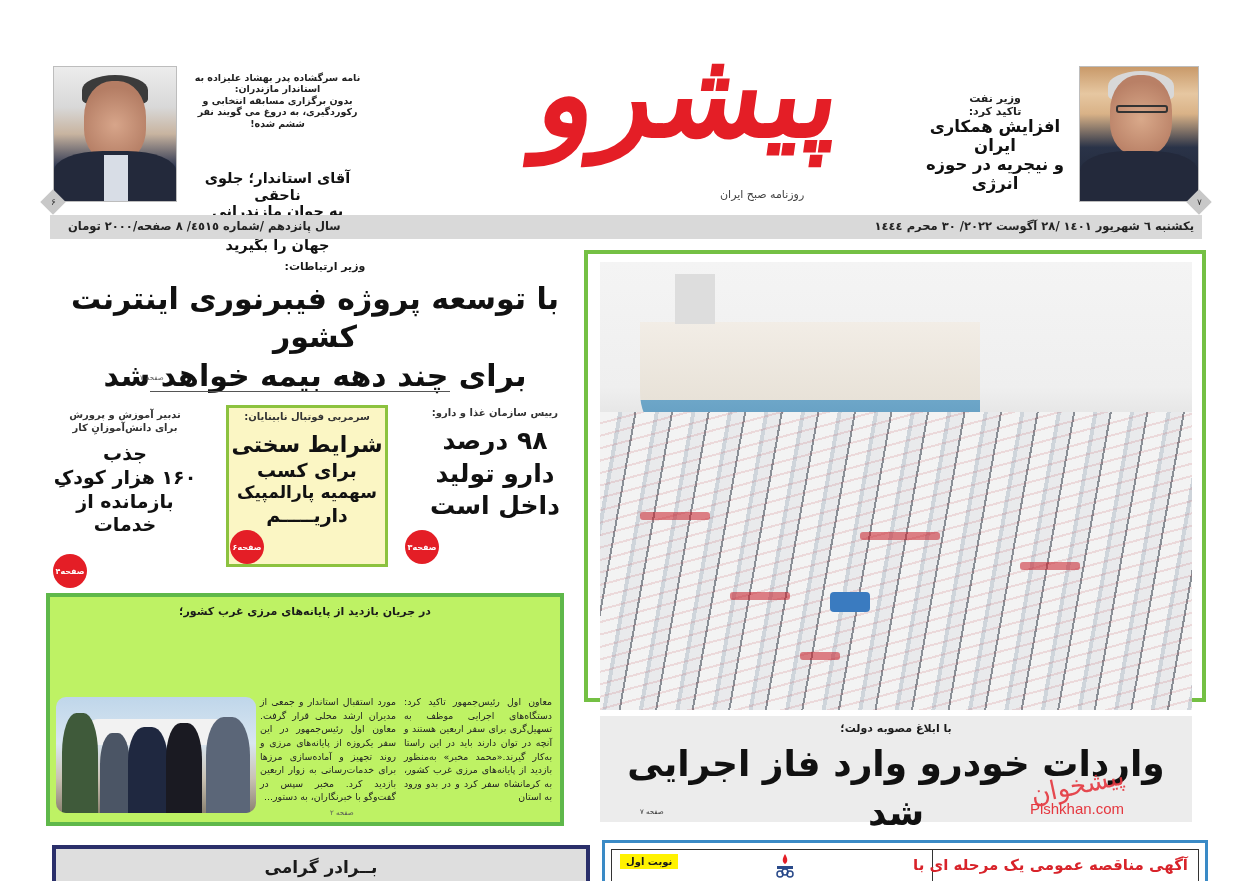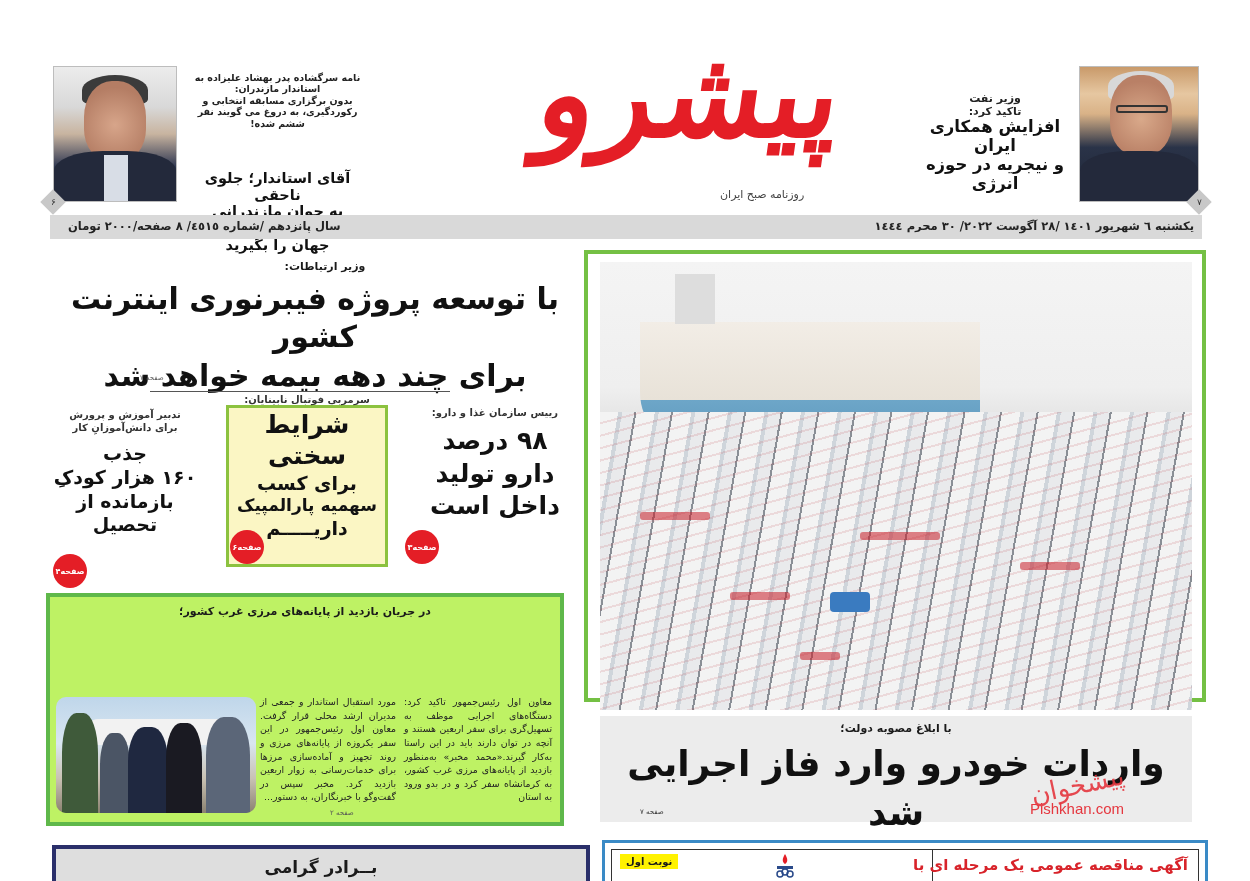--- a/index.html
+++ b/index.html
@@ -163,36 +163,36 @@
 
 <div class="story" style="left:420px; top:406px; width:150px;">
   <div class="kicker">رییس سازمان غذا و دارو:</div>
   <div class="title" style="font-size:25px; margin-top:6px; line-height:1.3;">۹۸ درصد</div>
   <div class="title" style="font-size:25px; line-height:1.3;">دارو تولید</div>
   <div class="title" style="font-size:25px; line-height:1.3;">داخل است</div>
 </div>
 <div class="badge" style="left:405px; top:530px;">صفحه۳</div>
 
 <div class="boxed-yellow"></div>
-<div class="story" style="left:229px; top:393px; width:156px;">
+<div class="story" style="left:229px; top:410px; width:156px;">
   <div class="kicker">سرمربی فوتبال نابینایان:</div>
-  <div class="title" style="font-size:25px; margin-top:3px;">شرایط سختی</div>
+  <div class="title" style="font-size:22px; margin-top:8px;">شرایط سختی</div>
   <div class="title" style="font-size:19px;">برای کسب</div>
   <div class="title" style="font-size:17px;">سهمیه پارالمپیک</div>
   <div class="title" style="font-size:19px;">داریـــــم</div>
 </div>
 <div class="badge" style="left:230px; top:530px;">صفحه۶</div>
 
 <div class="story" style="left:50px; top:408px; width:150px;">
   <div class="kicker">تدبیر آموزش و پرورش</div>
   <div class="kicker">برای دانش‌آموزانِ کار</div>
   <div class="title" style="font-size:19px; margin-top:8px;">جذب</div>
   <div class="title" style="font-size:19px;">۱۶۰ هزار کودکِ</div>
   <div class="title" style="font-size:19px;">بازمانده از</div>
-  <div class="title" style="font-size:19px;">تحصیل</div>
+  <div class="title" style="font-size:19px;">خدمات</div>
 </div>
 <div class="badge" style="left:53px; top:554px;">صفحه۴</div>
 
 <div class="mbox">
   <div class="kicker">در جریان بازدید از پایانه‌های مرزی غرب کشور؛</div>
   <div class="col col1">معاون اول رئیس‌جمهور تاکید کرد: دستگاه‌های اجرایی موظف به تسهیل‌گری برای سفر اربعین هستند و آنچه در توان دارند باید در این راستا به‌کار گیرند.«محمد مخبر» به‌منظور بازدید از پایانه‌های مرزی غرب کشور، به کرمانشاه سفر کرد و در بدو ورود به استان</div>
   <div class="col col2">مورد استقبال استاندار و جمعی از مدیران ارشد محلی قرار گرفت. معاون اول رئیس‌جمهور در این سفر یکروزه از پایانه‌های مرزی و روند تجهیز و آماده‌سازی مرزها برای خدمات‌رسانی به زوار اربعین بازدید کرد. مخبر سپس در گفت‌وگو با خبرنگاران، به دستور...</div>
   <div class="pgref">صفحه ۲</div>
   <div class="photo2">
     <div style="position:absolute; left:30px; top:22px; width:150px; height:26px; background:#f2f2f2; border-radius:12px;"></div>

